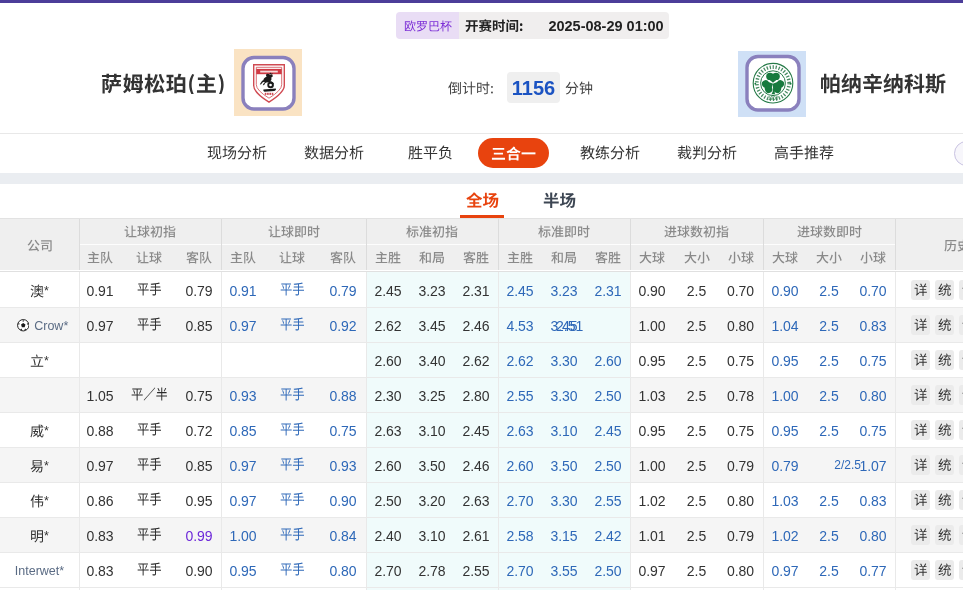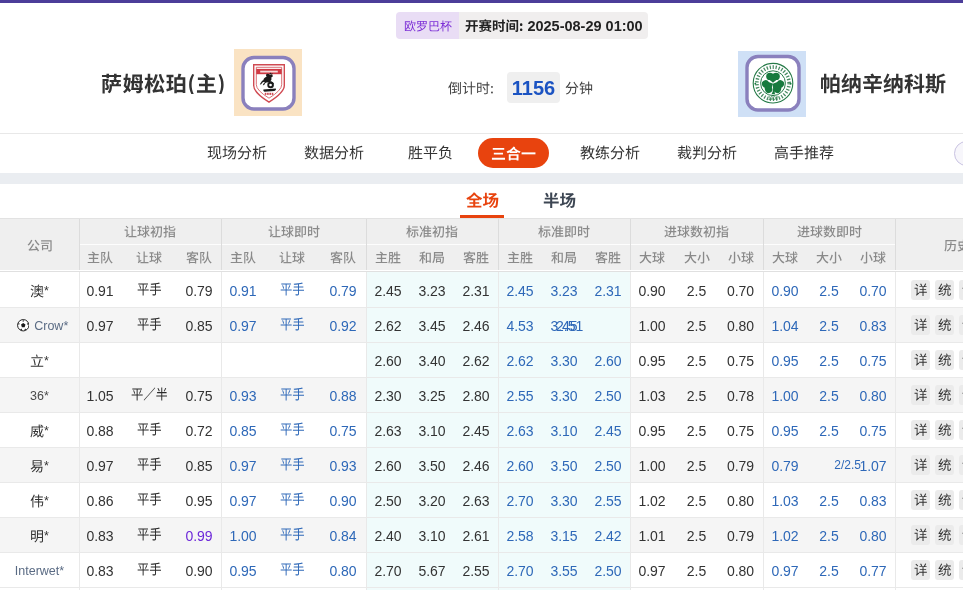--- a/index.html
+++ b/index.html
@@ -4,21 +4,21 @@
     <div style="position:absolute;left:0;top:0;width:963px;height:3px;background:#4c3d99;"></div>
     <div style="position:absolute;left:396px;top:12px;height:27px;display:flex;align-items:center;">
       <div style="background:#e9ddf5;height:27px;width:63px;border-radius:4px 0 0 4px;display:flex;align-items:center;justify-content:center;">
         <svg style="color:#7c2fd6;" width="48.00" height="12.00" viewBox="0 0 4000 1000" fill="currentColor">
           <use href="#g0" transform="translate(0,880) scale(1,-1)"></use>
           <use href="#g1" transform="translate(1000,880) scale(1,-1)"></use>
           <use href="#g2" transform="translate(2000,880) scale(1,-1)"></use>
           <use href="#g3" transform="translate(3000,880) scale(1,-1)"></use>
         </svg>
       </div>
-      <div style="background:#f0eeee;height:27px;border-radius:0 4px 4px 0;display:flex;align-items:center;padding:0 5px 0 6px;font-weight:bold;font-size:14.5px;color:#222;">
+      <div style="background:#f0eeee;height:27px;border-radius:0 4px 4px 0;display:flex;align-items:center;padding:0 5px 0 6px;font-weight:bold;font-size:14.5px;color:#222;gap:21px;">
         <svg style="color:#222;" width="58.39" height="13.50" viewBox="0 0 4325 1000" fill="currentColor">
           <use href="#g4" transform="translate(0,880) scale(1,-1)"></use>
           <use href="#g5" transform="translate(1000,880) scale(1,-1)"></use>
           <use href="#g6" transform="translate(2000,880) scale(1,-1)"></use>
           <use href="#g7" transform="translate(3000,880) scale(1,-1)"></use>
           <use href="#g8" transform="translate(4000,880) scale(1,-1)"></use>
         </svg>
         <span style="margin-left:4px;">2025-08-29 01:00</span>
       </div>
     </div>
@@ -415,23 +415,20 @@
     <div style="position:absolute;left:934.5px;top:349.5px;width:19.5px;height:20.0px;background:#ebebeb;border-radius:3px;display:flex;align-items:center;justify-content:center;">
       <svg style="color:#333;" width="13.50" height="13.50" viewBox="0 0 1000 1000" fill="currentColor">
         <use href="#g73" transform="translate(0,880) scale(1,-1)"></use>
       </svg>
     </div>
     <div style="position:absolute;left:958.5px;top:349.5px;width:19.5px;height:20.0px;background:#ebebeb;border-radius:3px;display:flex;align-items:center;justify-content:center;">
       <svg style="color:#333;" width="13.50" height="13.50" viewBox="0 0 1000 1000" fill="currentColor">
         <use href="#g72" transform="translate(0,880) scale(1,-1)"></use>
       </svg>
     </div>
-    <div style="position:absolute;left:0.0px;top:378.0px;width:79.0px;height:35.0px;display:flex;align-items:center;justify-content:center;box-sizing:border-box;">
-      <span style="font-size:12.5px;color:#4a4a4a;">36*</span>
-    </div>
     <div style="position:absolute;left:68.0px;top:386.7px;width:64.0px;height:18.2px;font-size:14.0px;color:#333;text-align:center;line-height:18.2px;">1.05</div>
     <svg style="position:absolute;left:130.52px;top:387.30px;color:#2a2a2a;" width="36.96" height="14.00" viewBox="0 0 3000 1000" fill="currentColor" preserveAspectRatio="none">
       <use href="#g33" transform="translate(0,880) scale(1,-1)"></use>
       <use href="#g75" transform="translate(1000,880) scale(1,-1)"></use>
       <use href="#g76" transform="translate(2000,880) scale(1,-1)"></use>
     </svg>
     <div style="position:absolute;left:167.0px;top:386.7px;width:64.0px;height:18.2px;font-size:14.0px;color:#333;text-align:center;line-height:18.2px;">0.75</div>
     <div style="position:absolute;left:211.0px;top:386.7px;width:64.0px;height:18.2px;font-size:14.0px;color:#2e68b8;text-align:center;line-height:18.2px;">0.93</div>
     <svg style="position:absolute;left:279.68px;top:387.30px;color:#2e68b8;" width="24.64" height="14.00" viewBox="0 0 2000 1000" fill="currentColor" preserveAspectRatio="none">
       <use href="#g33" transform="translate(0,880) scale(1,-1)"></use>
@@ -654,21 +651,21 @@
       <use href="#g40" transform="translate(1000,880) scale(1,-1)"></use>
     </svg>
     <div style="position:absolute;left:167.0px;top:561.7px;width:64.0px;height:18.2px;font-size:14.0px;color:#333;text-align:center;line-height:18.2px;">0.90</div>
     <div style="position:absolute;left:211.0px;top:561.7px;width:64.0px;height:18.2px;font-size:14.0px;color:#2e68b8;text-align:center;line-height:18.2px;">0.95</div>
     <svg style="position:absolute;left:279.68px;top:562.30px;color:#2e68b8;" width="24.64" height="14.00" viewBox="0 0 2000 1000" fill="currentColor" preserveAspectRatio="none">
       <use href="#g33" transform="translate(0,880) scale(1,-1)"></use>
       <use href="#g40" transform="translate(1000,880) scale(1,-1)"></use>
     </svg>
     <div style="position:absolute;left:311.0px;top:561.7px;width:64.0px;height:18.2px;font-size:14.0px;color:#2e68b8;text-align:center;line-height:18.2px;">0.80</div>
     <div style="position:absolute;left:356.0px;top:561.7px;width:64.0px;height:18.2px;font-size:14.0px;color:#333;text-align:center;line-height:18.2px;">2.70</div>
-    <div style="position:absolute;left:400.0px;top:561.7px;width:64.0px;height:18.2px;font-size:14.0px;color:#333;text-align:center;line-height:18.2px;">5.67</div>
+    <div style="position:absolute;left:400.0px;top:561.7px;width:64.0px;height:18.2px;font-size:14.0px;color:#333;text-align:center;line-height:18.2px;">2.78</div>
     <div style="position:absolute;left:444.0px;top:561.7px;width:64.0px;height:18.2px;font-size:14.0px;color:#333;text-align:center;line-height:18.2px;">2.55</div>
     <div style="position:absolute;left:488.0px;top:561.7px;width:64.0px;height:18.2px;font-size:14.0px;color:#2e68b8;text-align:center;line-height:18.2px;">2.70</div>
     <div style="position:absolute;left:532.0px;top:561.7px;width:64.0px;height:18.2px;font-size:14.0px;color:#2e68b8;text-align:center;line-height:18.2px;">3.55</div>
     <div style="position:absolute;left:576.0px;top:561.7px;width:64.0px;height:18.2px;font-size:14.0px;color:#2e68b8;text-align:center;line-height:18.2px;">2.50</div>
     <div style="position:absolute;left:620.0px;top:561.7px;width:64.0px;height:18.2px;font-size:14.0px;color:#333;text-align:center;line-height:18.2px;">0.97</div>
     <div style="position:absolute;left:664.5px;top:561.7px;width:64.0px;height:18.2px;font-size:14.0px;color:#333;text-align:center;line-height:18.2px;">2.5</div>
     <div style="position:absolute;left:708.5px;top:561.7px;width:64.0px;height:18.2px;font-size:14.0px;color:#333;text-align:center;line-height:18.2px;">0.80</div>
     <div style="position:absolute;left:753.0px;top:561.7px;width:64.0px;height:18.2px;font-size:14.0px;color:#2e68b8;text-align:center;line-height:18.2px;">0.97</div>
     <div style="position:absolute;left:797.0px;top:561.7px;width:64.0px;height:18.2px;font-size:14.0px;color:#2e68b8;text-align:center;line-height:18.2px;">2.5</div>
     <div style="position:absolute;left:841.0px;top:561.7px;width:64.0px;height:18.2px;font-size:14.0px;color:#2e68b8;text-align:center;line-height:18.2px;">0.77</div>

